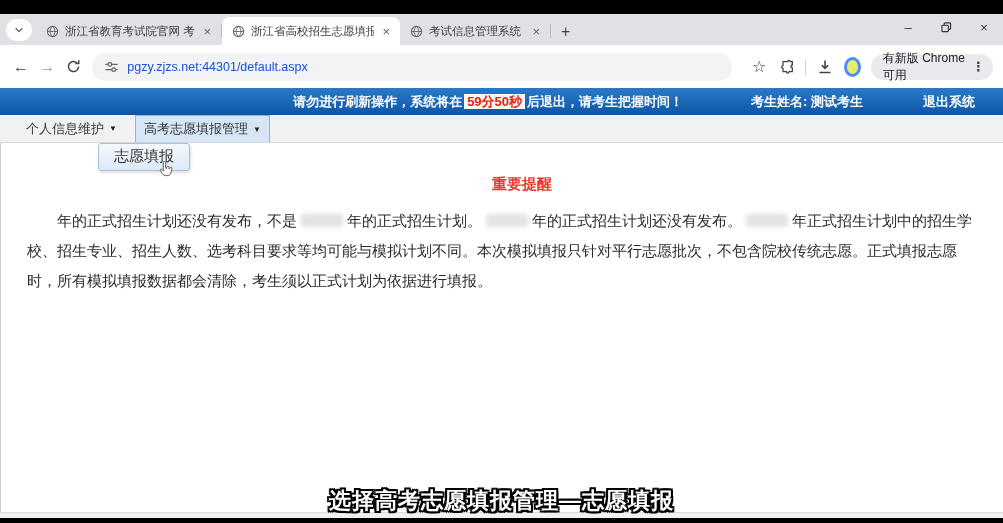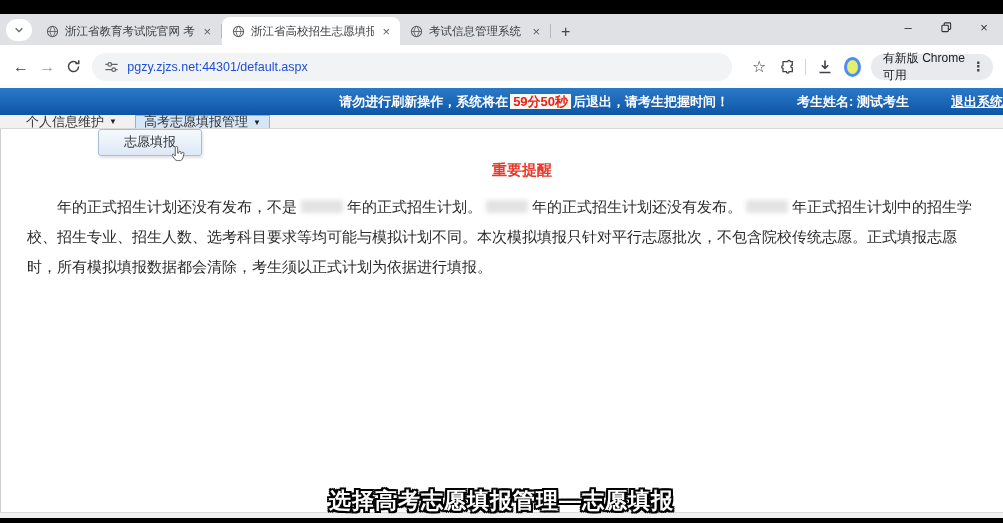--- a/index.html
+++ b/index.html
@@ -38,39 +38,39 @@
   .tb-right{ display:flex; align-items:center; gap:10px; margin-left:14px; }
   .tb-icon{ display:flex; align-items:center; justify-content:center; width:22px; height:22px; cursor:pointer; }
   .v-sep{ width:1px; height:16px; background:#d0d3d7; }
   .avatar{ width:20px; height:20px; border-radius:50%; background:#e4ef6a; border:3px solid #4e8cf7; cursor:pointer; }
   .update-pill{ background:#e9eaed; border-radius:14px; height:26px; display:flex; align-items:center;
                 gap:6px; padding:0 8px 0 12px; font-size:12px; color:#202124; cursor:pointer; }
   .kebab{ font-size:13px; color:#444; font-weight:bold; }
 
   
   .bluebar{ height:27px; flex:0 0 auto; display:flex; align-items:center; justify-content:flex-end;
-            padding:0 0; background:linear-gradient(180deg,#2a79c7 0%,#1b66b6 55%,#0d55a4 100%);
+            padding:0 28px; background:linear-gradient(180deg,#2a79c7 0%,#1b66b6 55%,#0d55a4 100%);
             color:#fff; font-size:13px; font-weight:bold; white-space:nowrap; }
   .timer{ background:#f7f7f7; color:#e8210d; padding:0 3px; margin:0 2px; }
   .student{ margin-left:68px; }
-  .logout{ margin-left:42px; cursor:pointer;text-decoration:underline; }
-
-  
-  .menubar{ height:14px; background:#f1f1f2; border-bottom:1px solid #d8d8d8; display:flex;
+  .logout{ margin-left:60px; cursor:pointer; }
+
+  
+  .menubar{ height:28px; background:#f1f1f2; border-bottom:1px solid #d8d8d8; display:flex;
             align-items:center; padding-left:18px; gap:10px; flex:0 0 auto; font-size:13px; color:#333; }
   .menu-item{ display:flex; align-items:center; gap:5px; padding:2px 8px; cursor:pointer; }
   .menu-item .caret{ font-size:8px; color:#222; }
   .menu-item.active{ background:#d6e6f6; border:1px solid #8fb4d9; border-bottom:none; height:100%; }
 
   
   .content{ flex:1 1 auto; background:#fff; position:relative; border-left:1px solid #cfcfcf;
             overflow:hidden; }
-  .dropdown{ position:absolute; left:97px; top:0; width:104px; padding:3px 0 4px 0; text-align:center;
+  .dropdown{ position:absolute; left:97px; top:0; width:92px; padding:3px 0 4px 0; text-align:center;
              background:linear-gradient(180deg,#f5f9fd 0%,#dde9f6 100%); border:1px solid #a3bfdc;
-             border-radius:3px; font-size:13px; color:#333; cursor:pointer; box-shadow:1px 2px 3px rgba(0,0,0,.12); }
+             border-radius:3px; font-size:15px; color:#333; cursor:pointer; box-shadow:1px 2px 3px rgba(0,0,0,.12); }
   .hand-cursor{ position:absolute; right:14px; bottom:-12px; }
   .heading{ text-align:center; margin-top:32px; font-size:15px; font-weight:bold; color:#e8392a;padding-left:40px; }
   .para{ margin:12px 26px 0 26px; font-size:15px; line-height:30px; color:#2b2b2b; text-indent:2em; }
   .redacted{ display:inline-block; width:42px; height:13px; background:#e3e3e3; border-radius:2px;
              filter:blur(2px); vertical-align:-1px; margin:0 4px; }
 
   
   .strip-bottom{ height:6px; background:#f1f1f2; flex:0 0 auto; border-top:1px solid #dcdcdc; }
   .black-bottom{ height:5px; background:#000; flex:0 0 auto; }
   .caption{ position:absolute; left:0; right:0; bottom:7px; text-align:center; z-index:20;

